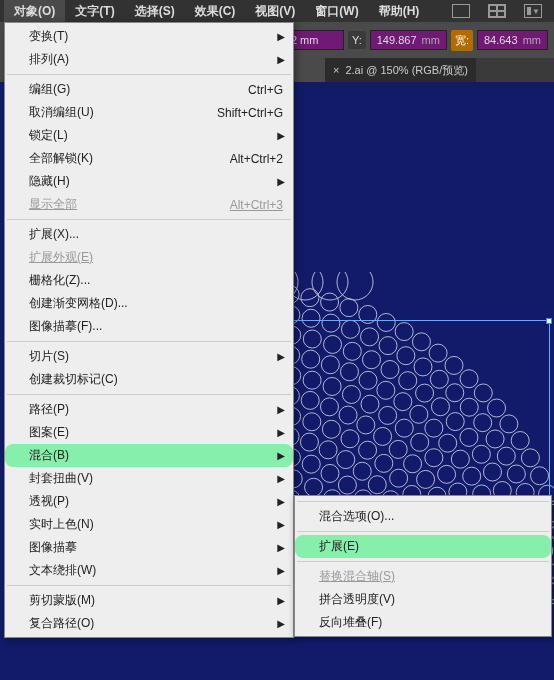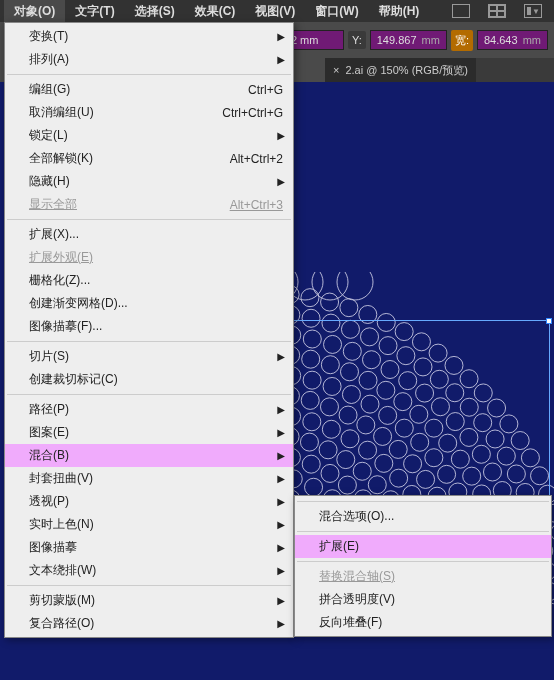--- a/index.html
+++ b/index.html
@@ -25,21 +25,21 @@
   .sel { position:absolute; top:238px; left:260px; width:290px; height:230px; border:1px solid #66aaff; }
   .handle { position:absolute; width:6px; height:6px; background:#fff; border:1px solid #3388ff; }
   .handle.tl{top:-3px;left:-3px;} .handle.tr{top:-3px;right:-3px;}
   .handle.bl{bottom:-3px;left:-3px;} .handle.br{bottom:-3px;right:-3px;}
   .circles { position:absolute; top:190px; left:250px; width:320px; height:300px; }
   .circles svg circle { fill:none; stroke:#d0d0e8; stroke-width:1; opacity:0.85; }
 
   .dropdown { position:absolute; top:22px; left:4px; width:290px; background:#eeeeee; border:1px solid #888; font-size:12px; color:#222; box-shadow:2px 2px 8px rgba(0,0,0,0.4); padding:2px 0;}
   .dd-item { display:flex; align-items:center; padding:3px 10px 3px 24px; position:relative; }
   .dd-item.disabled { color:#999;text-decoration:underline; }
-  .dd-item.hl { background:#f0abfc; }
+  .dd-item.hl { background:#86efac;border-radius:8px; }
   .dd-item .sc { margin-left:auto; padding-left:20px; }
   .dd-item .arw { position:absolute; right:8px; font-size:10px; }
   .dd-sep { height:1px; background:#ccc; margin:3px 2px; }
 
   .submenu { position:absolute; top:495px; left:294px; width:258px; background:#eeeeee; border:1px solid #888; font-size:12px; color:#222; box-shadow:2px 2px 8px rgba(0,0,0,0.4); padding:2px 0;}
 </style>
 </head>
 <body>
 
 <div class="menubar">
@@ -322,21 +322,21 @@
       <span>排列(A)</span>
       <span class="arw">▶</span>
     </div>
   <div class="dd-sep"></div>
   <div class="dd-item">
       <span>编组(G)</span>
       <span class="sc">Ctrl+G</span>
     </div>
   <div class="dd-item">
       <span>取消编组(U)</span>
-      <span class="sc">Ctrl+Ctrl+G</span>
+      <span class="sc">Shift+Ctrl+G</span>
     </div>
   <div class="dd-item">
       <span>锁定(L)</span>
       <span class="arw">▶</span>
     </div>
   <div class="dd-item">
       <span>全部解锁(K)</span>
       <span class="sc">Alt+Ctrl+2</span>
     </div>
   <div class="dd-item">

